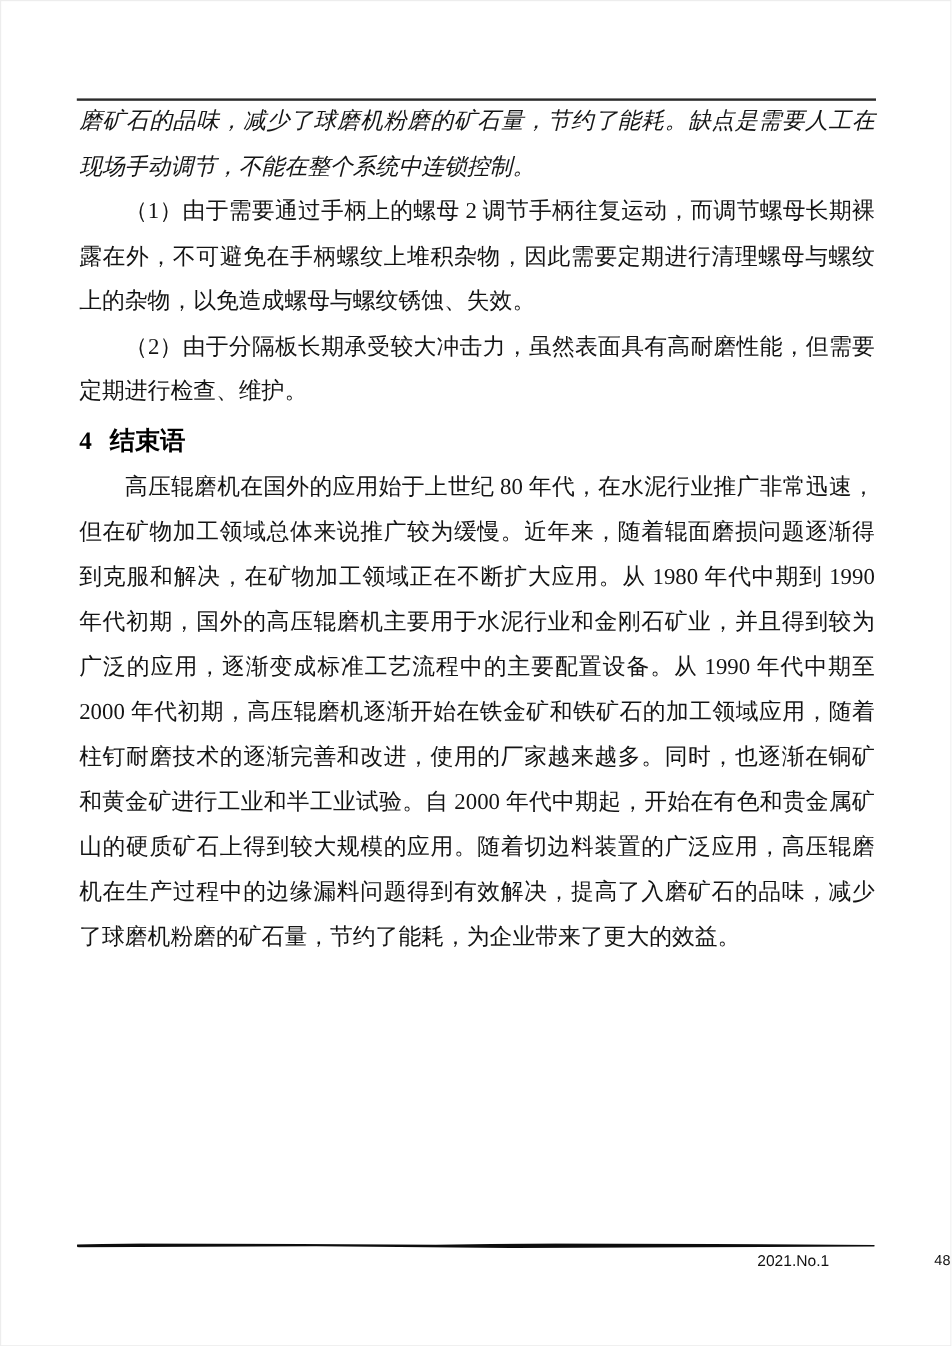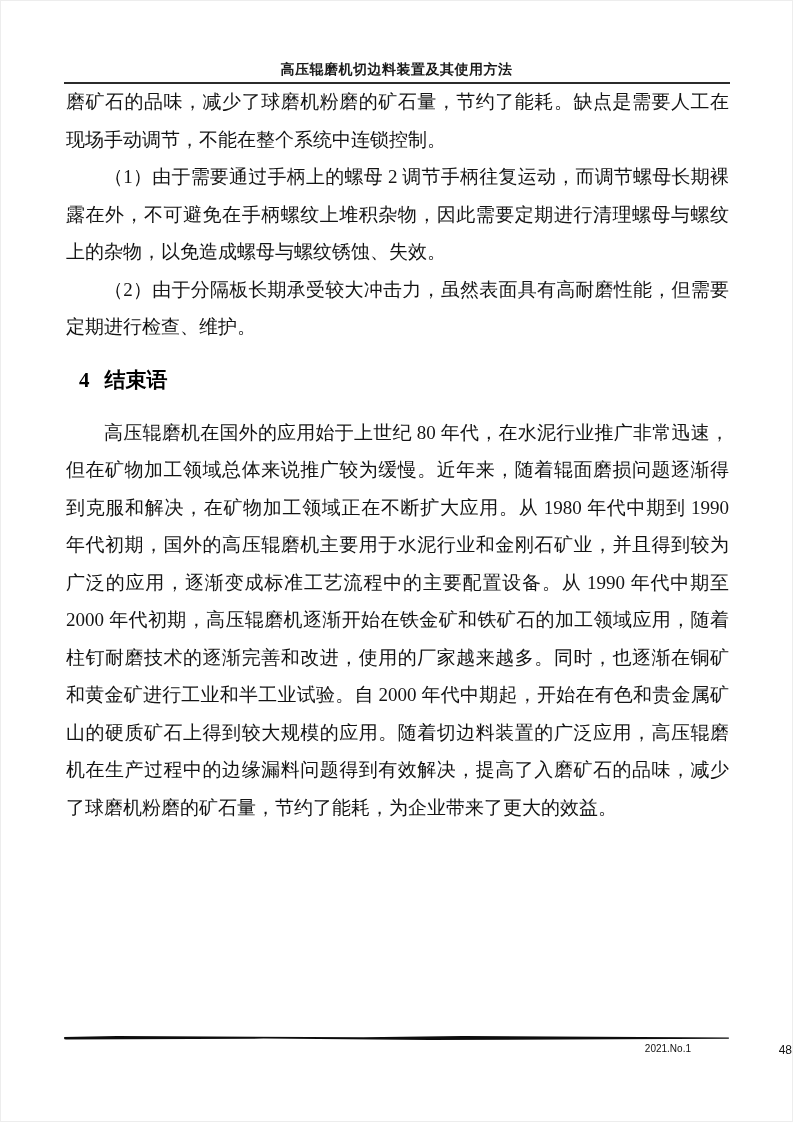--- a/index.html
+++ b/index.html
@@ -46,23 +46,24 @@
     line-height: 37.5px;
     text-align: justify;
     color: #141414;
   }
   .para {
     margin: 0;
     text-indent: 2em;
   }
   .para.no-indent {
     text-indent: 0;
+    font-style: italic;
   }
   .section-heading {
-    margin: 13px;
+    margin: 0;
     font-size: 21px;
     font-weight: bold;
     line-height: 42px;
     text-align: left;
     color: #000;
   }
   .section-heading .sec-num {
     margin-right: 15px;
   }
   .footer-rule {
@@ -83,30 +84,29 @@
     text-align: right;
     font-family: "Liberation Sans", sans-serif;
     font-size: 12px;
     color: #111;
   }
   .issue-label {
     position: absolute;
     top: 1042px;
     right: 101px;
     font-family: "Liberation Sans", sans-serif;
-    font-size: 10px;
+    font-size: 13px;
     color: #111;
   }
 </style>
 </head>
 <body>
 
 <div class="page">
 
-  <div class="running-header">高压辊磨机切边料装置及其使用方法</div>
 
   <div class="header-rule"></div>
 
   <div class="content">
     <p class="para no-indent">磨矿石的品味，减少了球磨机粉磨的矿石量，节约了能耗。缺点是需要人工在现场手动调节，不能在整个系统中连锁控制。</p>
     <p class="para">（1）由于需要通过手柄上的螺母 2 调节手柄往复运动，而调节螺母长期裸露在外，不可避免在手柄螺纹上堆积杂物，因此需要定期进行清理螺母与螺纹上的杂物，以免造成螺母与螺纹锈蚀、失效。</p>
     <p class="para">（2）由于分隔板长期承受较大冲击力，虽然表面具有高耐磨性能，但需要定期进行检查、维护。</p>
 
     <h2 class="section-heading">
       <span class="sec-num">4</span><span>结束语</span>

